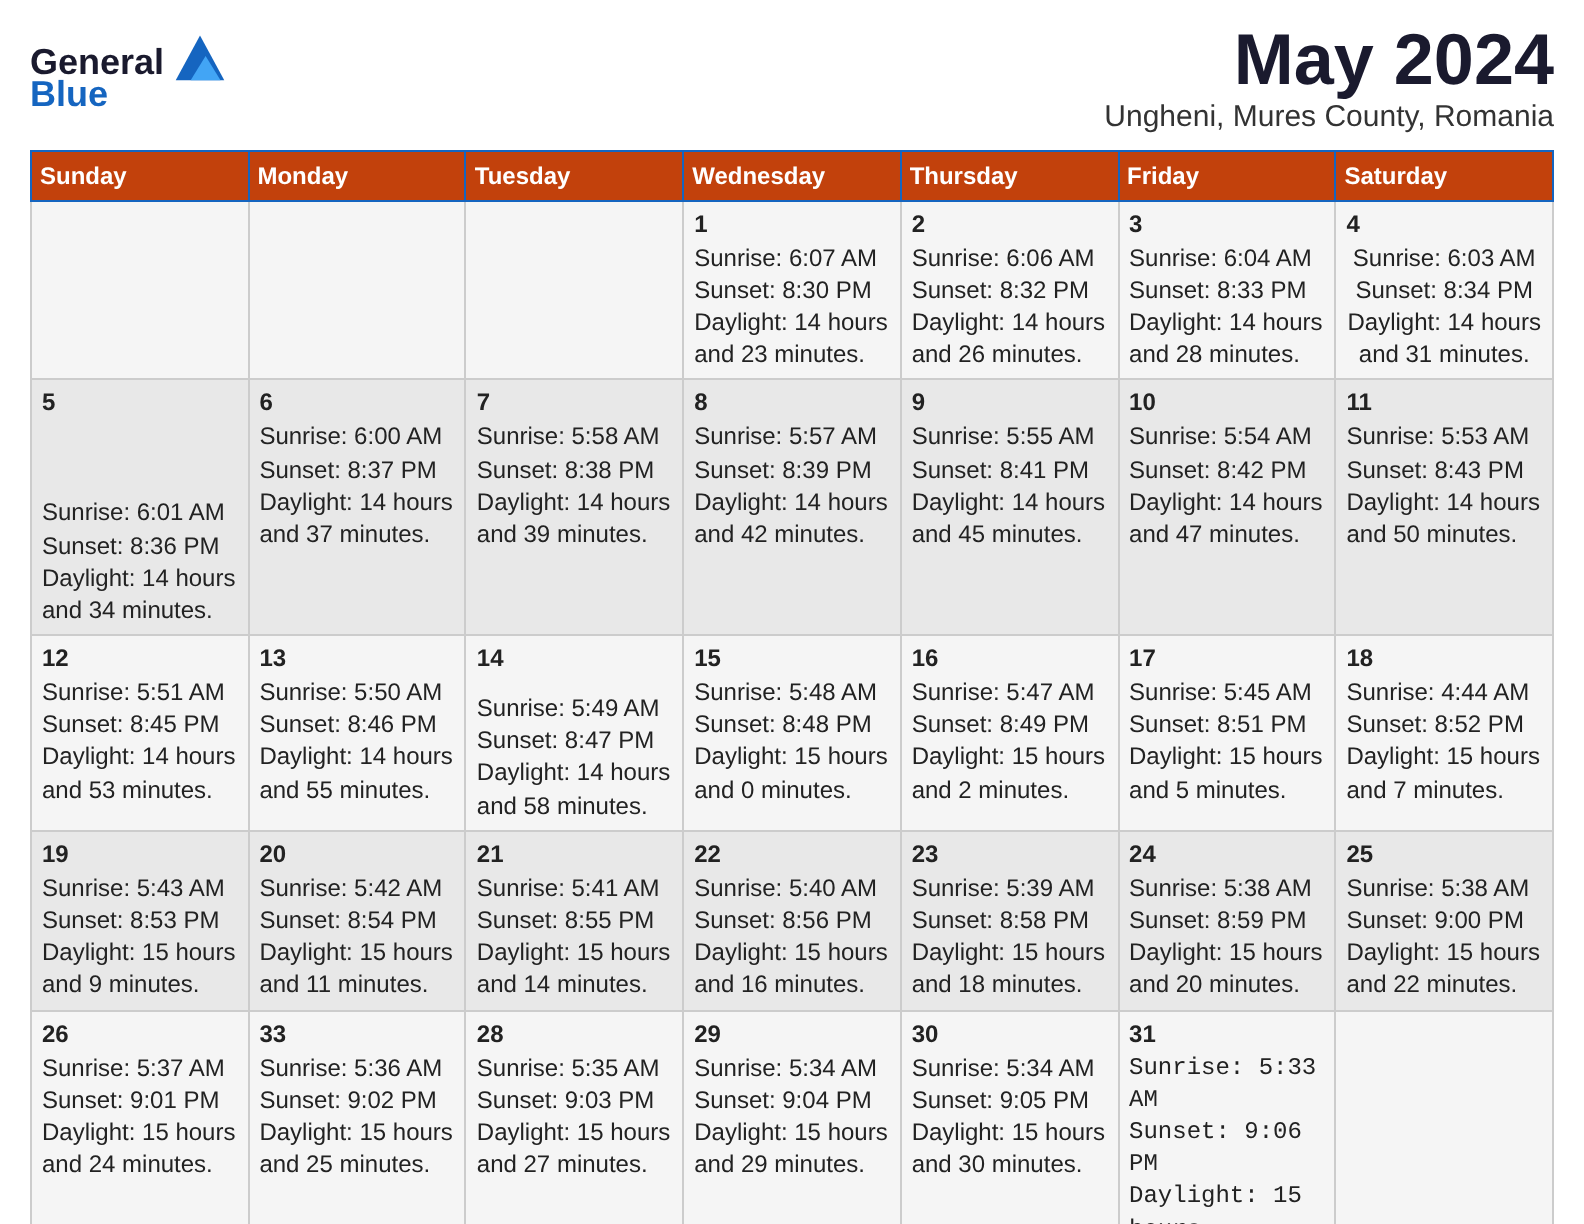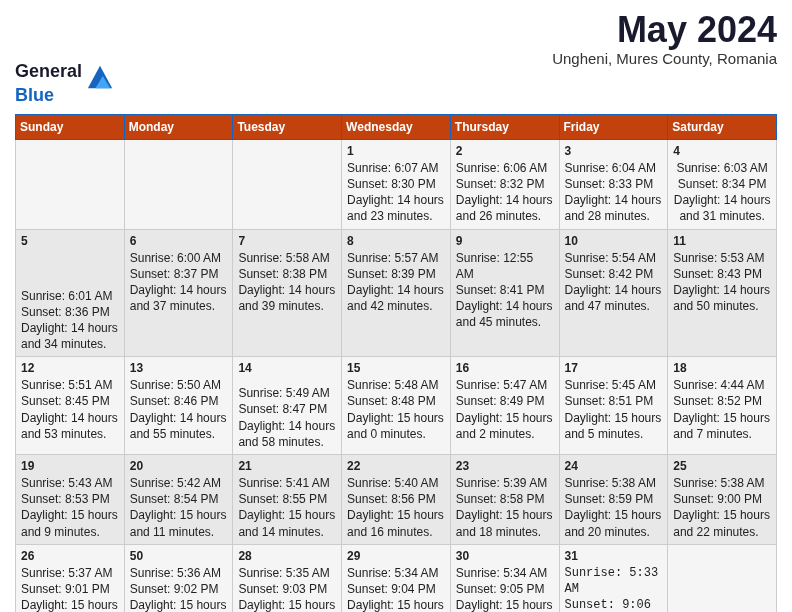--- a/index.html
+++ b/index.html
@@ -82,21 +82,21 @@
       color: #222;
       line-height: 1.35;
     }
   </style>
 </head>
 <body>
 
 <div class="header">
   <div class="logo">
     <div>
-      <div style="display:flex; align-items:flex-start;margin-top:48px;">
+      <div style="display:flex; align-items:flex-end;">
         <span class="logo-text logo-general">General</span>
         <svg class="logo-icon" viewBox="0 0 30 30" xmlns="http://www.w3.org/2000/svg">
           <polygon points="2,28 15,4 28,28" fill="#1565c0"></polygon>
           <polygon points="10,28 18,15 26,28" fill="#42a5f5"></polygon>
         </svg>
       </div>
       <div class="logo-text logo-blue" style="margin-top:-4px;">Blue</div>
     </div>
   </div>
   <div class="title-block">
@@ -175,21 +175,21 @@
         </td>
         <td>
           <div class="day-number">8</div>
           <div class="cell-info" style="white-space: pre-line;">Sunrise: 5:57 AM
 Sunset: 8:39 PM
 Daylight: 14 hours
 and 42 minutes.</div>
         </td>
         <td>
           <div class="day-number">9</div>
-          <div class="cell-info" style="white-space: pre-line;">Sunrise: 12:55 AM
+          <div class="cell-info" style="white-space: pre-line;">Sunrise: 5:55 AM
 Sunset: 8:41 PM
 Daylight: 14 hours
 and 45 minutes.</div>
         </td>
         <td>
           <div class="day-number">10</div>
           <div class="cell-info" style="white-space: pre-line;">Sunrise: 5:54 AM
 Sunset: 8:42 PM
 Daylight: 14 hours
 and 47 minutes.</div>
@@ -306,21 +306,21 @@
       </tr>
       <tr>
         <td>
           <div class="day-number">26</div>
           <div class="cell-info" style="white-space: pre-line;">Sunrise: 5:37 AM
 Sunset: 9:01 PM
 Daylight: 15 hours
 and 24 minutes.</div>
         </td>
         <td>
-          <div class="day-number">50</div>
+          <div class="day-number">33</div>
           <div class="cell-info" style="white-space: pre-line;">Sunrise: 5:36 AM
 Sunset: 9:02 PM
 Daylight: 15 hours
 and 25 minutes.</div>
         </td>
         <td>
           <div class="day-number">28</div>
           <div class="cell-info" style="white-space: pre-line;">Sunrise: 5:35 AM
 Sunset: 9:03 PM
 Daylight: 15 hours

